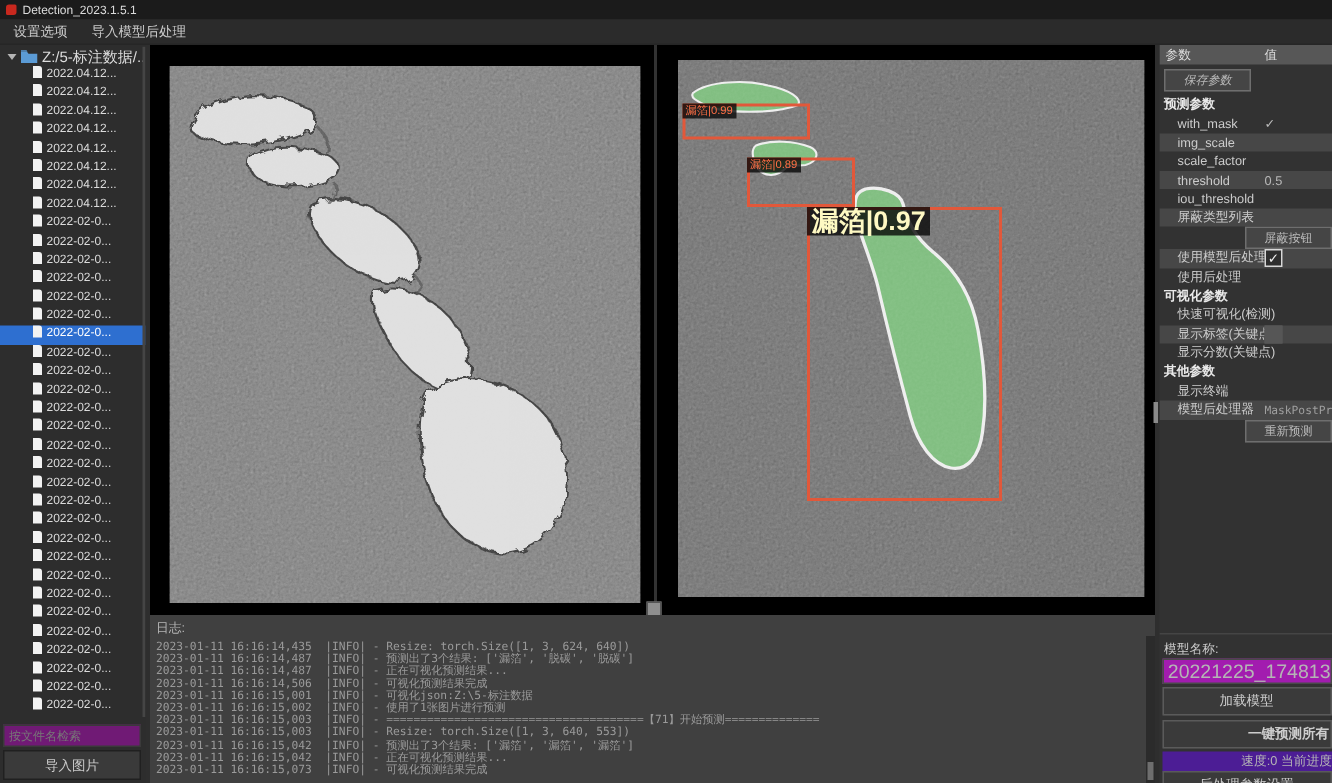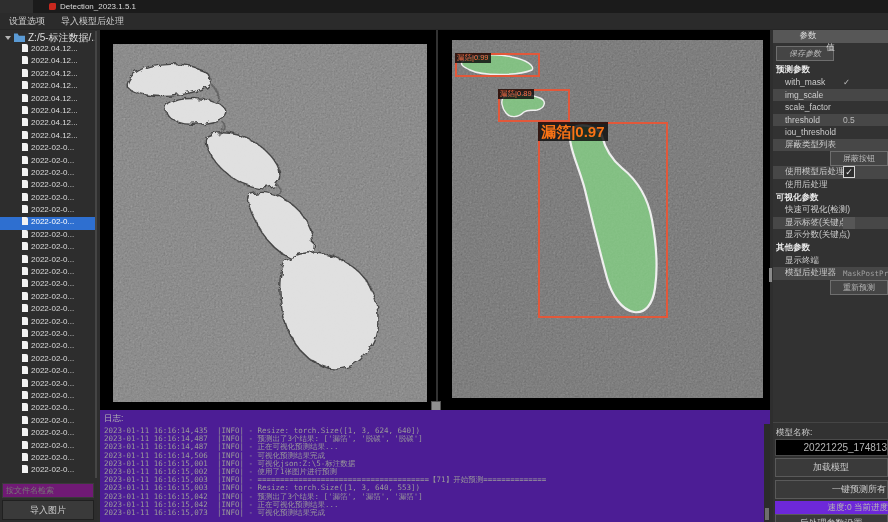--- a/index.html
+++ b/index.html
@@ -1,20 +1,20 @@
 <!DOCTYPE html>
 <html><head>
 <meta charset="utf-8">
 <style>
   html,body{margin:0;padding:0;}
   body{position:relative;width:888px;height:522px;background:#2e2e2e;overflow:hidden;
        font-family:"Liberation Sans",sans-serif;-webkit-font-smoothing:antialiased;}
   
   .titlebar{position:absolute;left:0;top:0;right:0;height:13px;background:#1b1b1b;
-            display:flex;align-items:center;gap:4px;padding-left:16px;margin-left:33px;}
+            display:flex;align-items:center;gap:4px;padding-left:4px;}
   .app-icon{width:7px;height:7px;background:#c8281e;border-radius:2px 1px 2px 1px;flex:none;}
   .win-title{font-size:8px;color:#dcdcdc;}
   .menubar{position:absolute;left:0;top:13px;right:0;height:16px;background:#2b2b2b;
            display:flex;align-items:center;gap:16px;padding-left:9px;border-bottom:1px solid #262626;}
   .menu-item{font-size:9px;color:#cccccc;}
   
   .sidebar{position:absolute;left:0;top:30px;width:97px;bottom:0;background:#2d2d2d;overflow:hidden;}
   .tree{position:absolute;left:0;top:1px;right:0;bottom:44px;overflow:hidden;}
   .tree-scroll{position:absolute;right:0;top:0;width:2px;height:100%;background:#454545;}
   .tree-root{display:flex;align-items:center;height:13px;gap:3px;padding-left:5px;font-size:10px;color:#ddd;white-space:nowrap;}
@@ -27,58 +27,58 @@
         border:1px solid #3a3a3a;color:#aaa;font-size:8px;padding:0 3px;box-sizing:border-box;font-family:"Liberation Sans",sans-serif;}
   .search-input::placeholder{color:#777;}
   .import-btn{position:absolute;left:2px;right:3px;bottom:2px;height:18px;background:#3a3a3a;
         border:1px solid #202020;color:#ccc;font-size:9px;display:flex;align-items:center;justify-content:center;}
   
   .image-area{position:absolute;left:100px;top:30px;width:670px;height:380px;background:#000;}
   .viewer-img{position:absolute;display:block;}
   .divider{position:absolute;left:336px;top:0;width:2px;height:380px;background:#323232;}
   .splitter-handle{position:absolute;left:331px;top:371px;width:8px;height:15px;background:#8f8f8f;border:1px solid #555;}
   .det-layer{position:absolute;left:352px;top:10px;width:311px;height:358px;pointer-events:none;}
-  .det-box{position:absolute;border:2px solid #e2583a;box-sizing:border-box;}
+  .det-box{position:absolute;border:2px solid #e2583a;box-sizing:border-box;margin-top:16px;}
   .det-label{position:absolute;left:-2px;top:-2px;background:rgba(8,8,8,0.8);color:#ff6f45;
              font-size:7.5px;line-height:10px;padding:0 2px;white-space:nowrap;}
-  .det-label.large{font-size:15px;line-height:19px;font-weight:bold;padding:0 3px;color:#f97316;}
+  .det-label.large{font-size:18px;line-height:19px;font-weight:bold;padding:0 3px;color:#fef9c3;}
   
-  .log-panel{position:absolute;left:100px;top:410px;width:670px;height:112px;background:#4c1d95;overflow:hidden;}
+  .log-panel{position:absolute;left:100px;top:410px;width:670px;height:112px;background:#404040;overflow:hidden;}
   .log-title{font-size:8.5px;color:#b5b5b5;padding:3px 0 2px 4px;}
   .log-line{font-family:"DejaVu Sans Mono",monospace;font-size:7.5px;line-height:8.2px;color:#9a9a9a;
             padding-left:4px;white-space:pre;overflow:hidden;}
   .log-scrollbar{position:absolute;right:0;top:14px;bottom:0;width:6px;background:#2b2b2b;}
   .log-thumb{position:absolute;left:1px;bottom:2px;width:4px;height:12px;background:#6e6e6e;}
   .panel-scroll-thumb{position:absolute;left:769px;top:268px;width:3px;height:14px;background:#8a8a8a;}
   
   .right-panel{position:absolute;left:773px;top:30px;right:0;bottom:0;background:#323232;overflow:hidden;
                font-size:8.5px;color:#ccc;}
-  .rp-header{display:flex;height:13px;background:#575757;color:#ddd;align-items:center;flex-direction:column;}
+  .rp-header{display:flex;height:13px;background:#575757;color:#ddd;align-items:center;}
   .rp-header .c1{width:66px;padding-left:4px;}
   .save-row{padding:3px 0 2px 3px;font-style:italic;}
   .small-btn{width:56px;height:13px;background:#454545;border:1px solid #6e6e6e;color:#b9b9b9;
              font-size:8px;display:flex;align-items:center;justify-content:center;}
   .sec{height:13px;display:flex;align-items:center;font-weight:bold;color:#e9e9e9;padding-left:3px;}
   .prow{position:relative;height:12.5px;display:flex;align-items:center;padding-left:12px;}
   .prow.alt{background:#474747;}
   .pval{position:absolute;left:70px;color:#b9b9b9;}
   .pval.mono{font-family:"DejaVu Sans Mono",monospace;font-size:7.5px;color:#9f9f9f;white-space:nowrap;}
   .btn-row{height:15px;display:flex;align-items:center;padding-left:12px;justify-content:flex-end;}
   .cb{position:absolute;left:70px;width:10px;height:10px;background:#2e2e2e;border:1px solid #d8d8d8;
       font-size:9px;line-height:10px;text-align:center;color:#eee;}
   .cb.empty{background:#565656;border:1px solid #565656;}
   .model-sep{position:absolute;left:0;right:0;top:392px;border-top:1px solid #454545;}
   .model-label{position:absolute;left:3px;top:397px;}
-  .model-field{position:absolute;left:2px;right:0;top:409px;height:15px;background:#000000;border:1px solid #4a4a4a;
-               display:flex;align-items:center;justify-content:flex-end;color:#b5b5b5;font-size:10px;}
+  .model-field{position:absolute;left:2px;right:0;top:409px;height:15px;background:#a21caf;border:1px solid #4a4a4a;
+               display:flex;align-items:center;justify-content:flex-end;color:#b5b5b5;font-size:13px;}
   .rp-btn{position:absolute;left:2px;right:0;height:17px;background:#3a3a3a;border:1px solid #5a5a5a;
           color:#ccc;display:flex;align-items:center;justify-content:flex-end;padding-right:1px;font-size:9px;}
   .load-btn{top:428px;justify-content:center;}
-  .predict-all-btn{top:450px;}
-  .speed-row{position:absolute;left:2px;right:0;top:471px;height:14px;background:#6d28d9;
+  .predict-all-btn{top:450px;font-weight:bold;}
+  .speed-row{position:absolute;left:2px;right:0;top:471px;height:14px;background:#4c1d95;
              display:flex;align-items:center;justify-content:flex-end;color:#b5b5b5;}
   .bottom-btn{top:484px;height:24px;align-items:flex-start;padding-top:2px;justify-content:center;}
 </style>
 </head>
 <body>
 
 <svg width="0" height="0" style="position:absolute">
   <defs>
     <filter id="grain" x="0" y="0" width="100%" height="100%">
       <feTurbulence type="fractalNoise" baseFrequency="0.55" numOctaves="2" stitchTiles="stitch"></feTurbulence>

